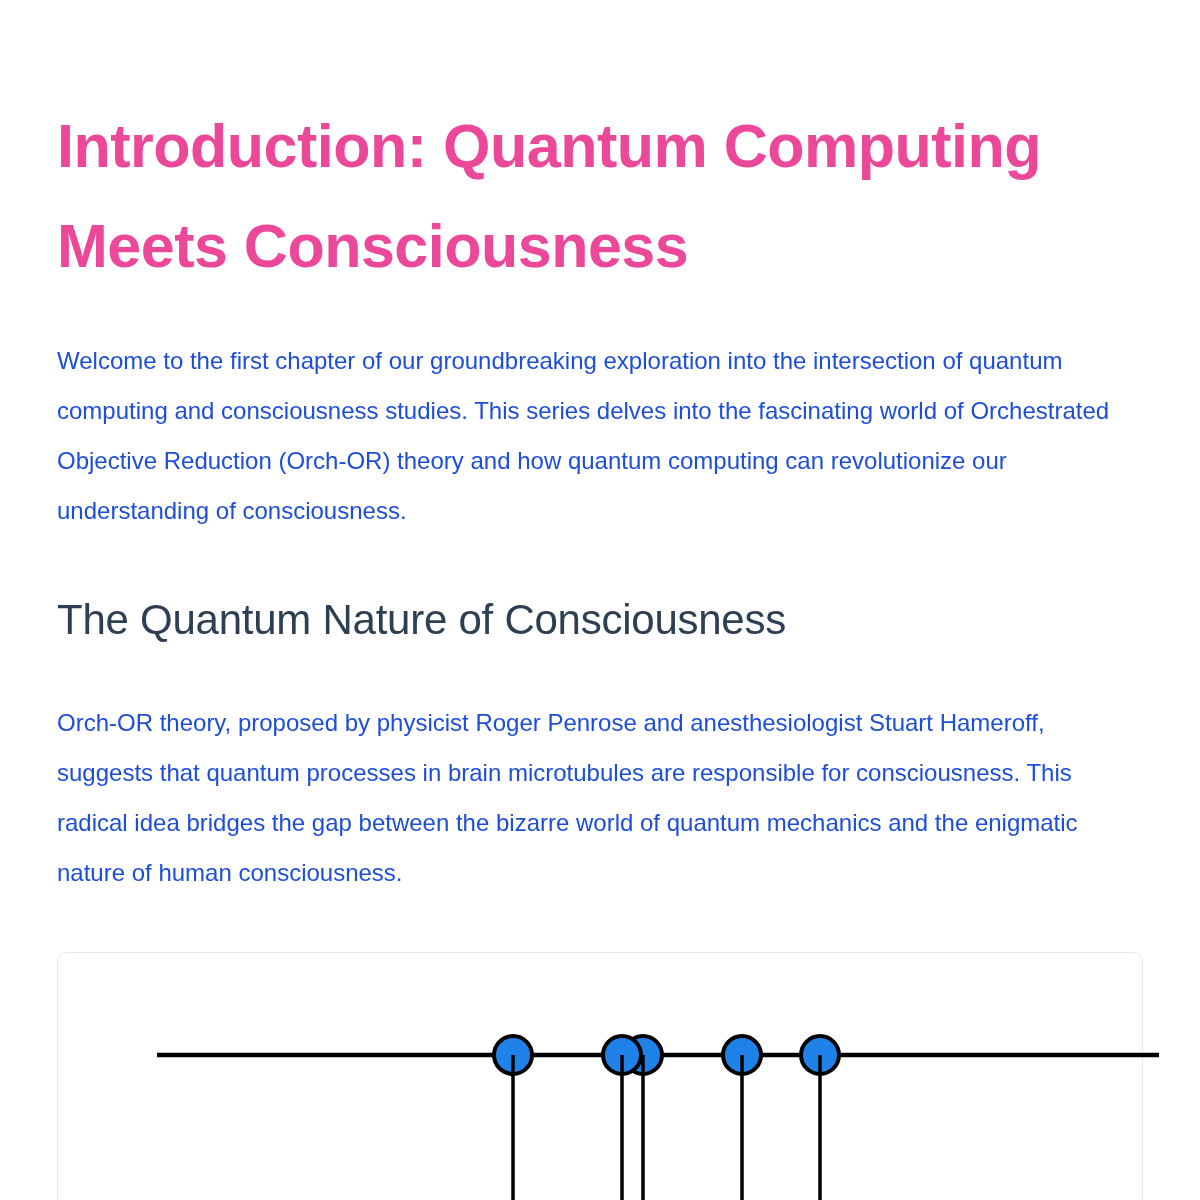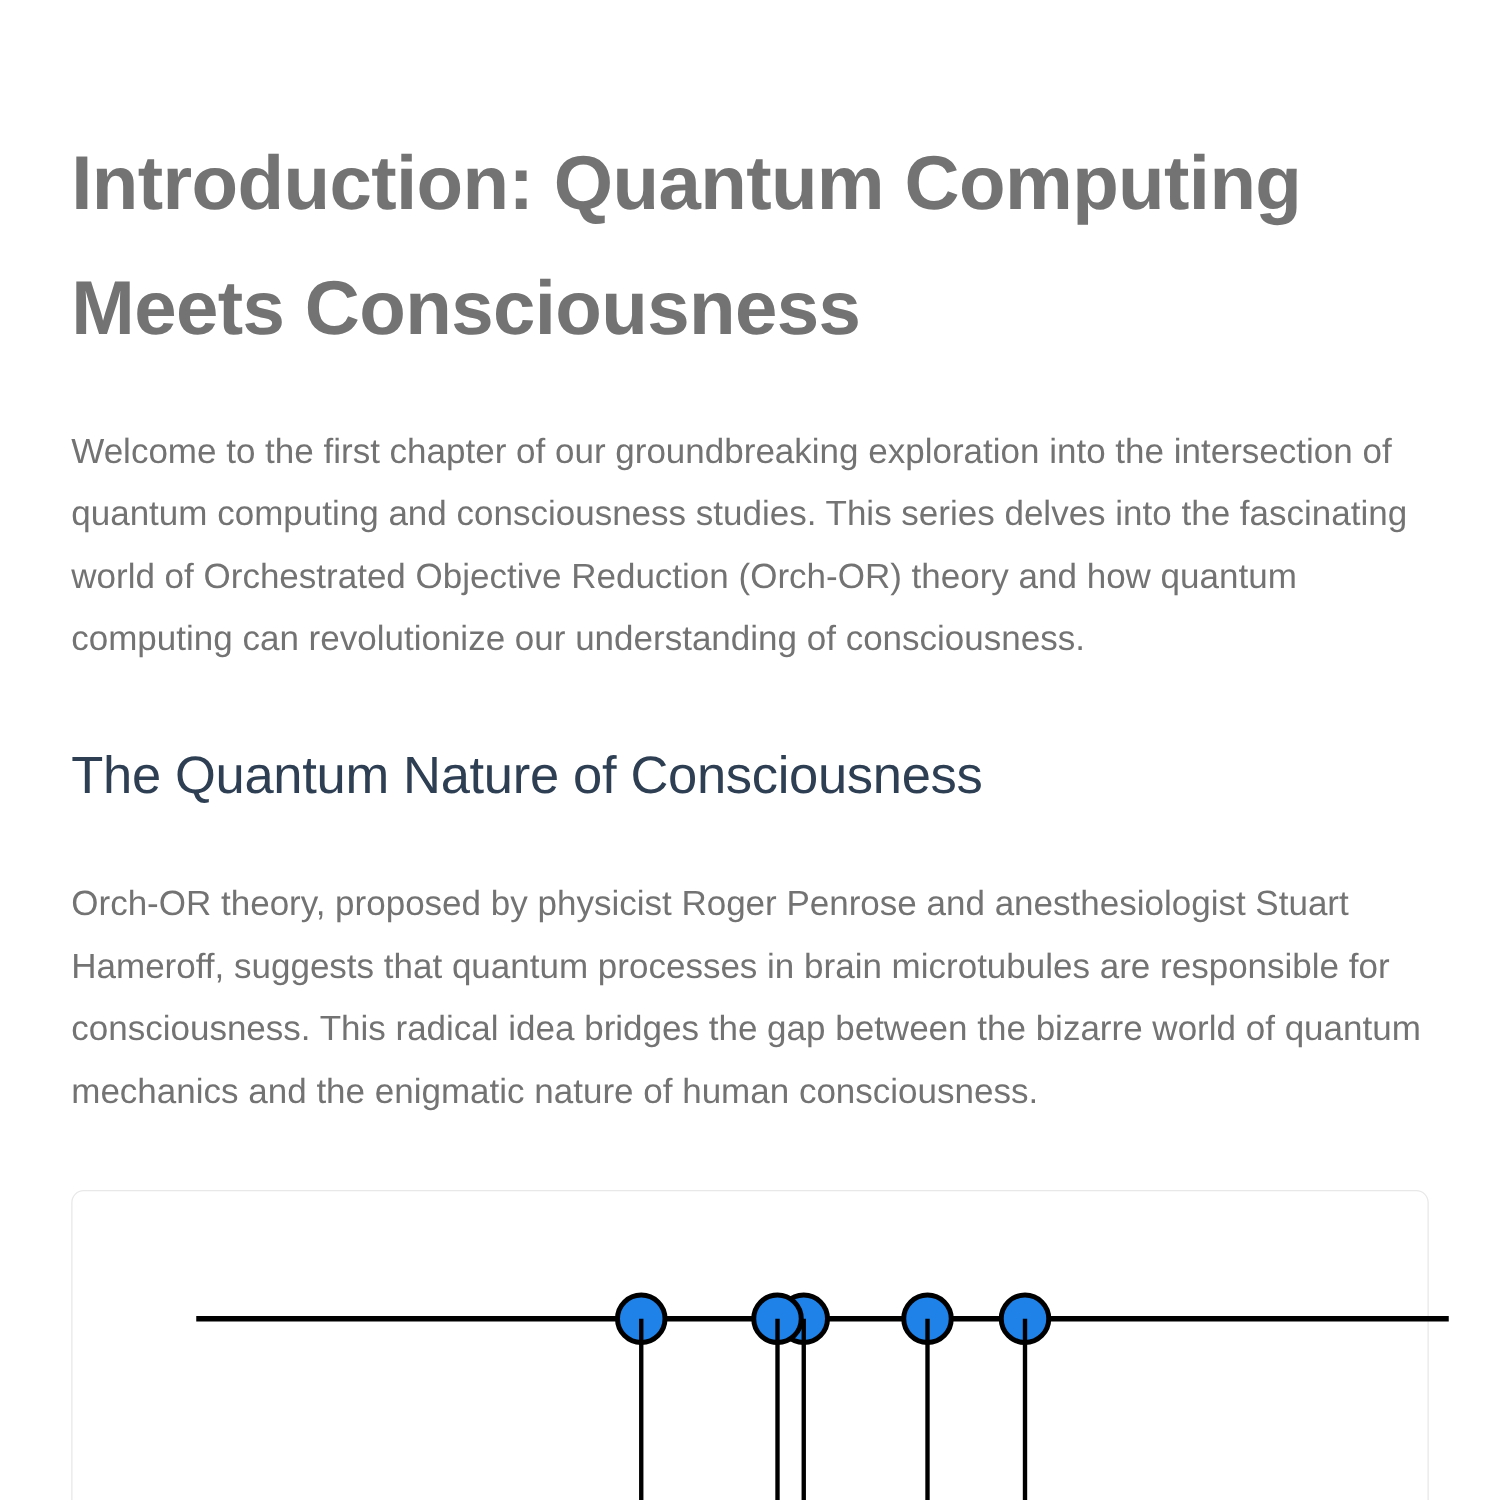--- a/index.html
+++ b/index.html
@@ -15,27 +15,27 @@
     padding-left: 57px;
     padding-right: 53px;
   }
   h1.page-title {
     margin: 96px 0 0 0;
     max-width: 1090px;
     font-size: 61px;
     line-height: 100px;
     font-weight: 700;
     letter-spacing: -0.5px;
-    color: #737373;
+    color: #ec4899;
   }
   p.body-text {
     max-width: 1085px;
-    font-size: 28px;
+    font-size: 24px;
     line-height: 50px;
-    color: #737373;
+    color: #1d4ed8;
     margin: 0;
   }
   p.intro {
     margin-top: 40px;
   }
   h2.section-title {
     margin: 58px 0 0 0;
     font-size: 42px;
     line-height: 52px;
     font-weight: 400;

